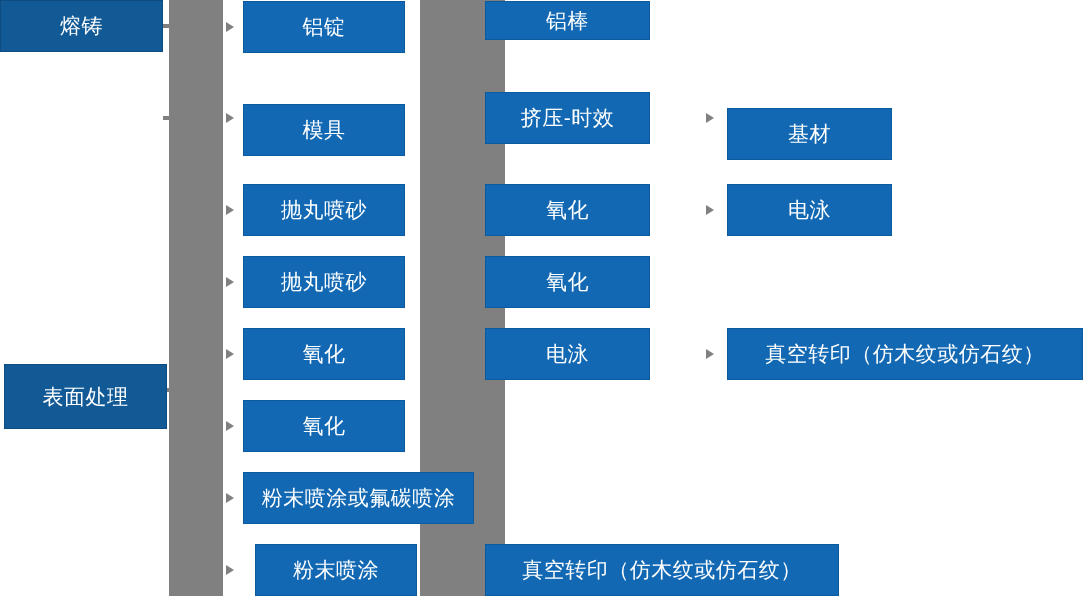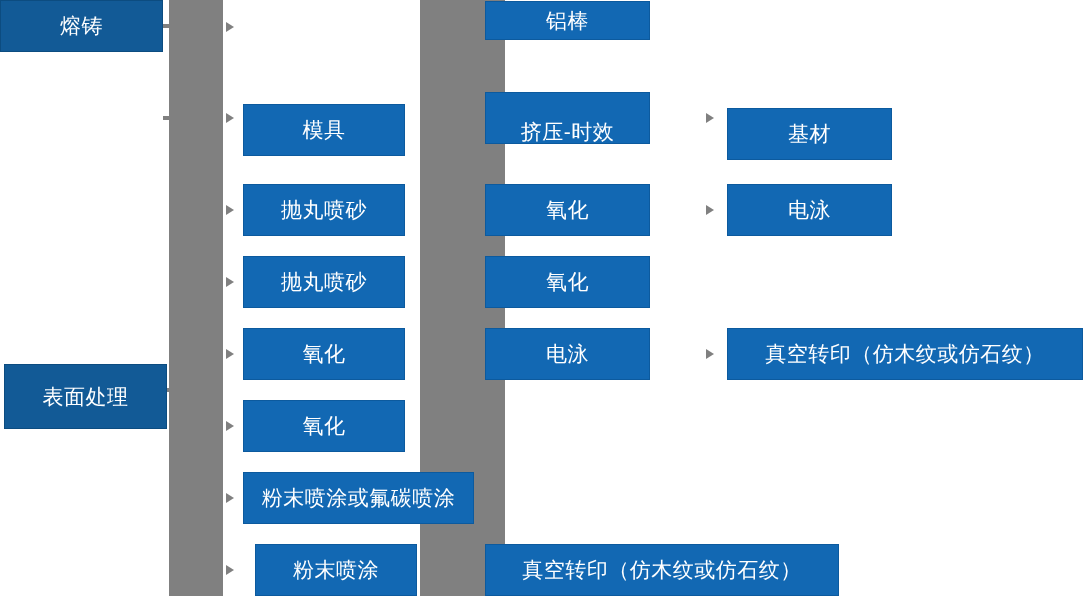--- a/index.html
+++ b/index.html
@@ -81,20 +81,23 @@
   <div class="arrow" style="left:706px; top:205px;"></div>
   <div class="arrow" style="left:706px; top:349px;"></div>
 
   <div class="node dark" style="left:0px; top:0px; width:163px; height:52px;">
     <span>熔铸</span>
   </div>
   <div class="node dark" style="left:4px; top:364px; width:163px; height:65px;">
     <span>表面处理</span>
   </div>
 
+  <div class="node" style="left:243px; top:1px; width:162px; height:52px;">
+    <span>铝锭</span>
+  </div>
   <div class="node" style="left:243px; top:104px; width:162px; height:52px;">
     <span>模具</span>
   </div>
   <div class="node" style="left:243px; top:184px; width:162px; height:52px;">
     <span>抛丸喷砂</span>
   </div>
   <div class="node" style="left:243px; top:256px; width:162px; height:52px;">
     <span>抛丸喷砂</span>
   </div>
   <div class="node" style="left:243px; top:328px; width:162px; height:52px;">
@@ -106,21 +109,21 @@
   <div class="node" style="left:243px; top:472px; width:231px; height:52px;">
     <span>粉末喷涂或氟碳喷涂</span>
   </div>
   <div class="node" style="left:243px; top:544px; width:162px; height:52px;margin-left:12px;">
     <span>粉末喷涂</span>
   </div>
 
   <div class="node" style="left:485px; top:1px; width:165px; height:39px;">
     <span>铝棒</span>
   </div>
-  <div class="node" style="left:485px; top:92px; width:165px; height:52px;align-items:flex-end;">
+  <div class="node" style="left:485px; top:92px; width:165px; height:52px;">
     <span>挤压-时效</span>
   </div>
   <div class="node" style="left:485px; top:184px; width:165px; height:52px;">
     <span>氧化</span>
   </div>
   <div class="node" style="left:485px; top:256px; width:165px; height:52px;">
     <span>氧化</span>
   </div>
   <div class="node" style="left:485px; top:328px; width:165px; height:52px;">
     <span>电泳</span>

